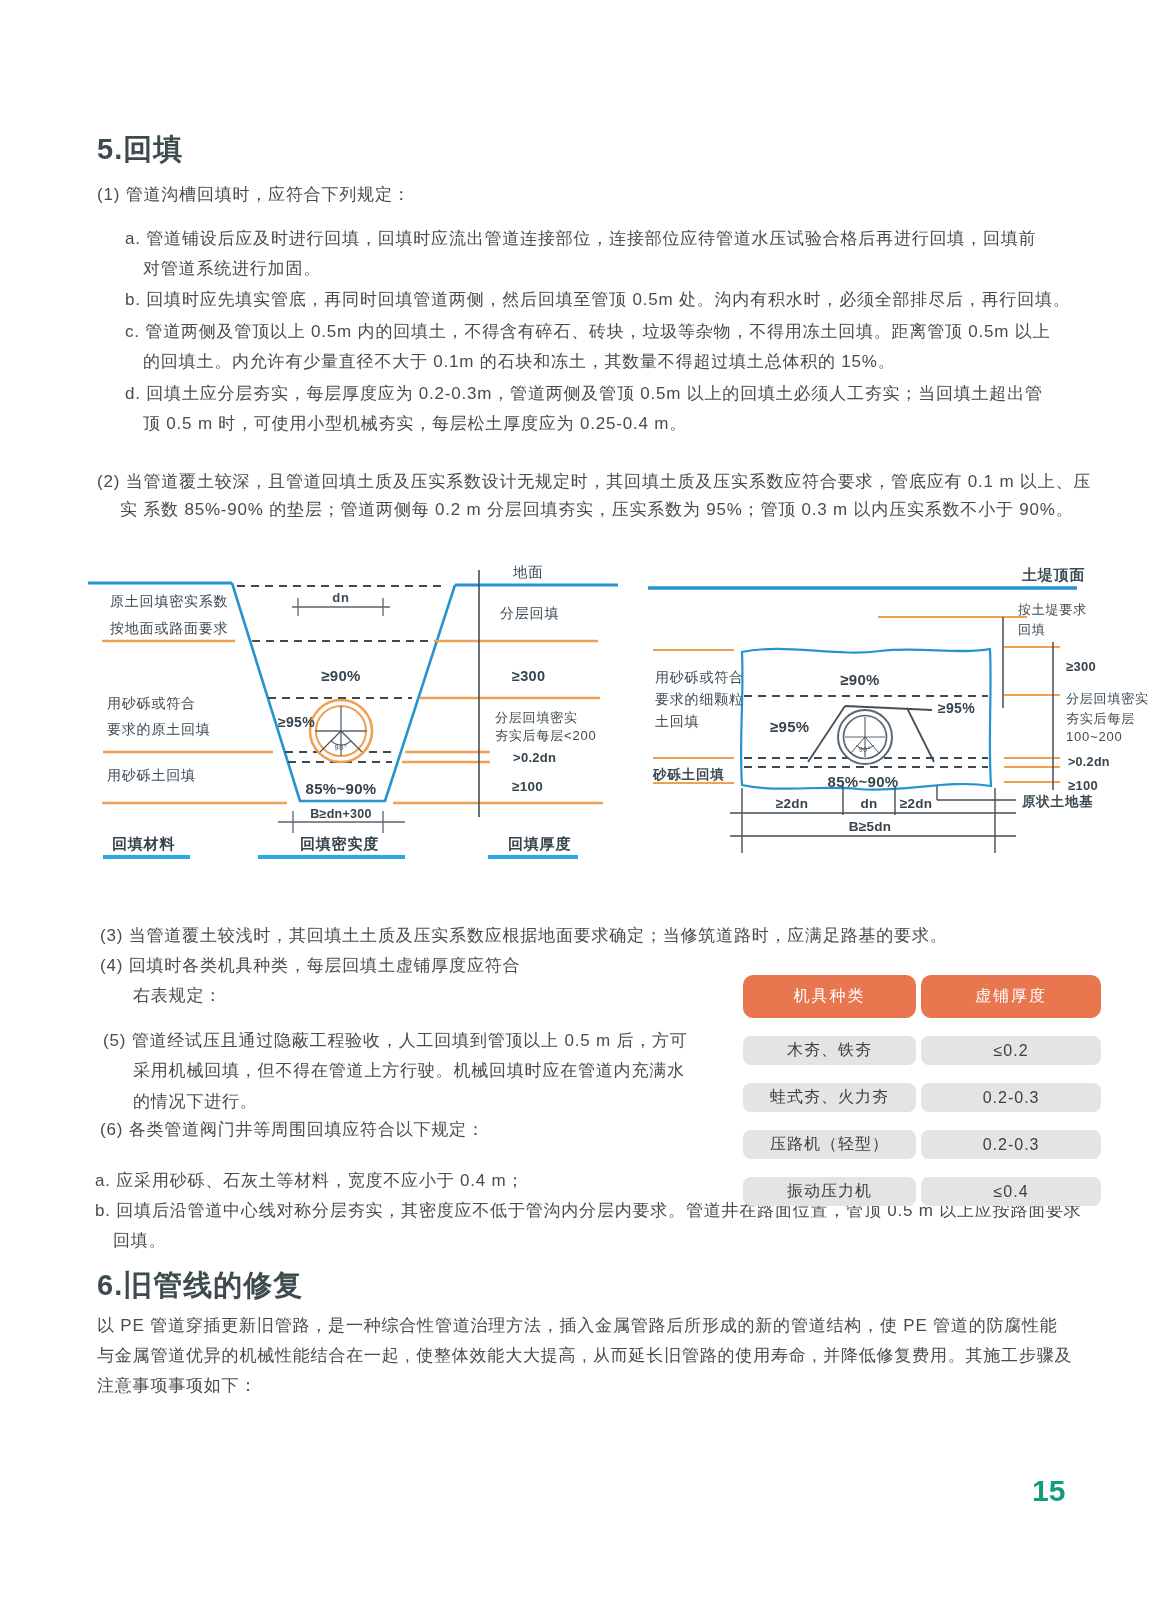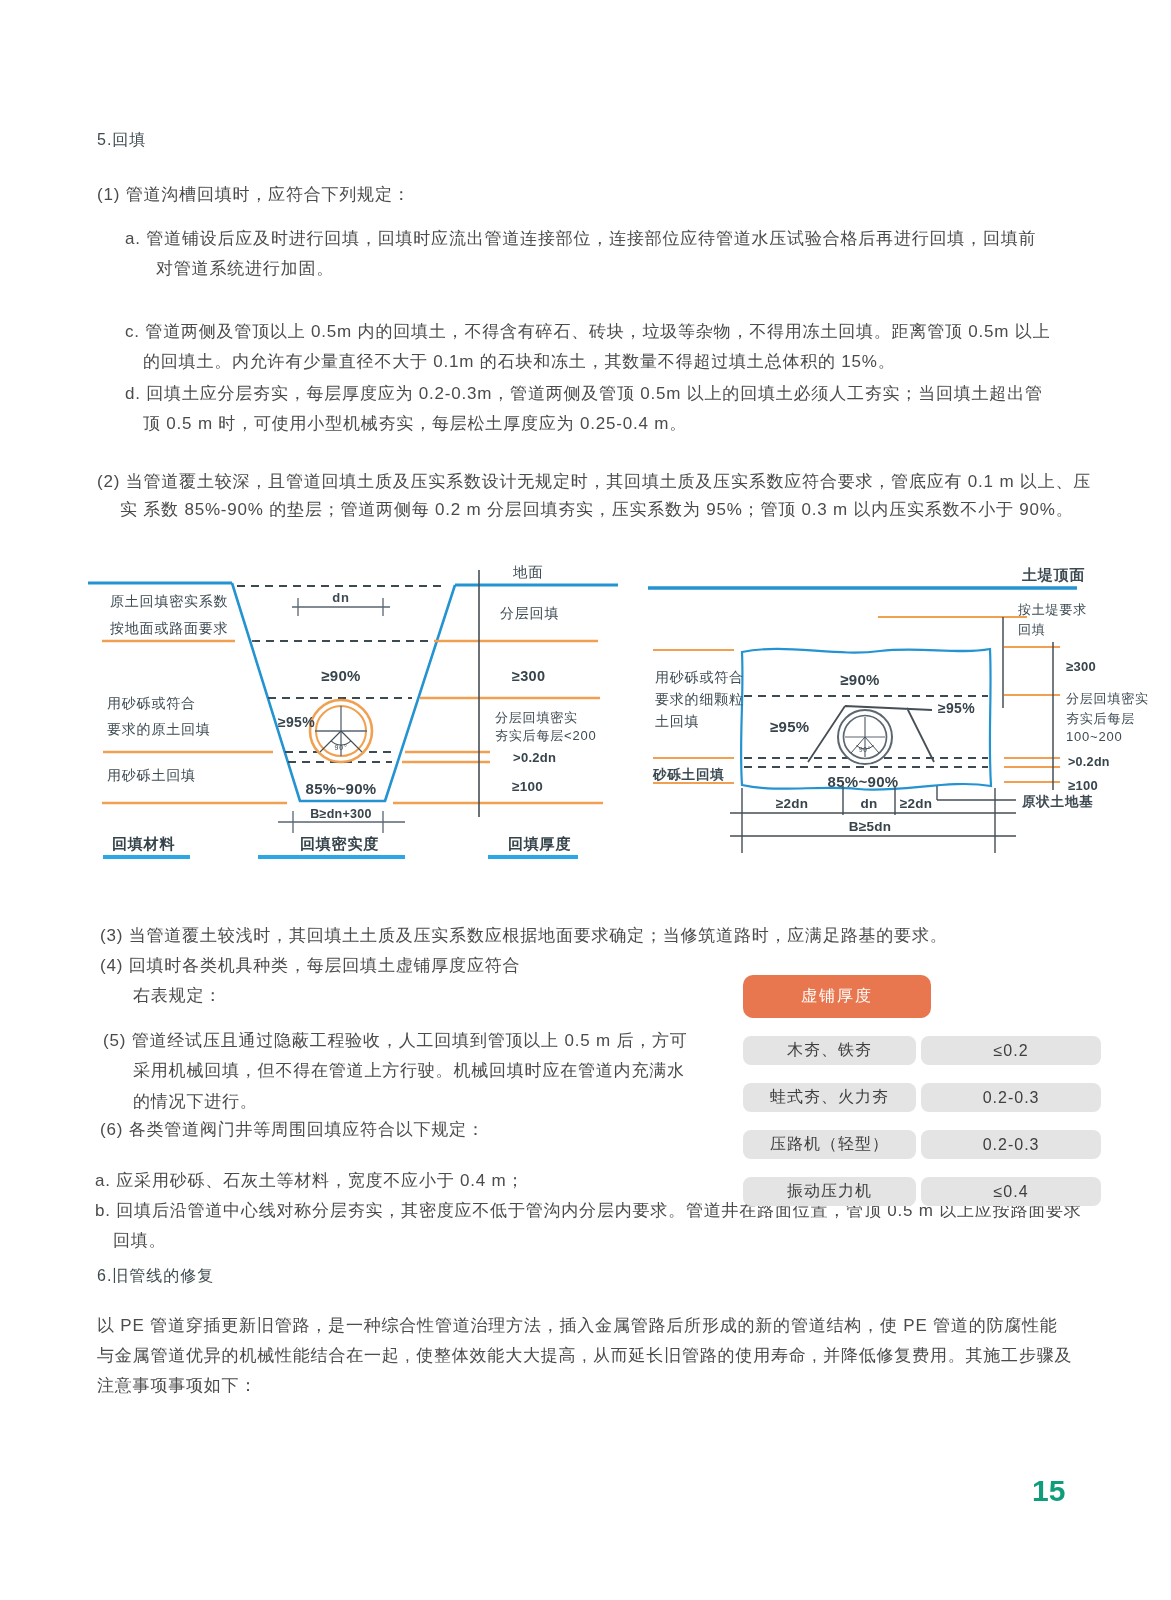--- a/index.html
+++ b/index.html
@@ -1,21 +1,21 @@
 <!DOCTYPE html>
 <html style="--accent-orange: #e8764e; --table-row-gray: #e4e4e4; --diagram-blue: #2493d1; --diagram-light-blue: #2aa7e4; --diagram-orange: #f0a050; --diagram-dark: #3d4a52; --heading-dark: #3e4b4e; --body-text: #4b4b4b; --page-number-green: #0f9d7c;"><head>
 <meta charset="utf-8">
 <style>
   html,body{margin:0;padding:0;background:#fff;}
   .page{
     position:relative;width:1171px;height:1600px;background:#ffffff;overflow:hidden;
     font-family:"Liberation Sans","DejaVu Sans",sans-serif;
   }
   .h-title{
-    position:absolute;font-size:16px;font-weight:normal;color:var(--heading-dark);
+    position:absolute;font-size:29px;font-weight:bold;color:var(--heading-dark);
     letter-spacing:1px;white-space:nowrap;
   }
   .tl{
     position:absolute;font-size:17px;color:var(--body-text);letter-spacing:0.8px;
     white-space:nowrap;line-height:22px;text-align:right;
   }
   .eq-table{position:absolute;left:743px;top:975px;width:358px;}
   .thead{display:flex;gap:5px;}
   .thcell{
     height:43px;border-radius:10px;background:var(--accent-orange);color:#ffffff;
@@ -43,21 +43,22 @@
 </style>
 </head>
 <body>
 
 <div class="page">
 
   <div class="h-title" style="left:97px;top:130px">5.回填</div>
 
   <div class="tl" style="left:97px;top:184px">(1) 管道沟槽回填时，应符合下列规定：</div>
   <div class="tl" style="left:125px;top:228px">a. 管道铺设后应及时进行回填，回填时应流出管道连接部位，连接部位应待管道水压试验合格后再进行回填，回填前</div>
-  <div class="tl" style="left:156px;top:258px">对管道系统进行加固。</div>
+  <div class="tl" style="left:143px;top:258px">对管道系统进行加固。</div>
+  <div class="tl" style="left:125px;top:289px">b. 回填时应先填实管底，再同时回填管道两侧，然后回填至管顶 0.5m 处。沟内有积水时，必须全部排尽后，再行回填。</div>
   <div class="tl" style="left:125px;top:321px">c. 管道两侧及管顶以上 0.5m 内的回填土，不得含有碎石、砖块，垃圾等杂物，不得用冻土回填。距离管顶 0.5m 以上</div>
   <div class="tl" style="left:143px;top:351px">的回填土。内允许有少量直径不大于 0.1m 的石块和冻土，其数量不得超过填土总体积的 15%。</div>
   <div class="tl" style="left:125px;top:383px">d. 回填土应分层夯实，每层厚度应为 0.2-0.3m，管道两侧及管顶 0.5m 以上的回填土必须人工夯实；当回填土超出管</div>
   <div class="tl" style="left:143px;top:413px">顶 0.5 m 时，可使用小型机械夯实，每层松土厚度应为 0.25-0.4 m。</div>
   <div class="tl" style="left:97px;top:471px">(2) 当管道覆土较深，且管道回填土质及压实系数设计无规定时，其回填土质及压实系数应符合要求，管底应有 0.1 m 以上、压</div>
   <div class="tl" style="left:120px;top:499px">实 系数 85%-90% 的垫层；管道两侧每 0.2 m 分层回填夯实，压实系数为 95%；管顶 0.3 m 以内压实系数不小于 90%。</div>
 
   <svg style="left:85px;top:550px" width="535" height="315" viewBox="85 550 535 315">
     <g stroke="#2493d1" stroke-width="3" fill="none">
       <path d="M88 583 H232 M455 585 H618"></path>
@@ -183,20 +184,21 @@
   <div class="tl" style="left:103px;top:1030px">(5) 管道经试压且通过隐蔽工程验收，人工回填到管顶以上 0.5 m 后，方可</div>
   <div class="tl" style="left:133px;top:1060px">采用机械回填，但不得在管道上方行驶。机械回填时应在管道内充满水</div>
   <div class="tl" style="left:133px;top:1091px">的情况下进行。</div>
   <div class="tl" style="left:100px;top:1119px">(6) 各类管道阀门井等周围回填应符合以下规定：</div>
   <div class="tl" style="left:95px;top:1170px">a. 应采用砂砾、石灰土等材料，宽度不应小于 0.4 m；</div>
   <div class="tl" style="left:95px;top:1200px">b. 回填后沿管道中心线对称分层夯实，其密度应不低于管沟内分层内要求。管道井在路面位置，管顶 0.5 m 以上应按路面要求</div>
   <div class="tl" style="left:113px;top:1230px">回填。</div>
 
   <div class="eq-table">
     <div class="thead">
+      <div class="thcell c0">机具种类</div>
       <div class="thcell c1">虚铺厚度</div>
     </div>
     <div>
         <div class="trow">
           <div class="tcell c0">木夯、铁夯</div>
           <div class="tcell c1">≤0.2</div>
         </div>
         <div class="trow">
           <div class="tcell c0">蛙式夯、火力夯</div>
           <div class="tcell c1">0.2-0.3</div>

